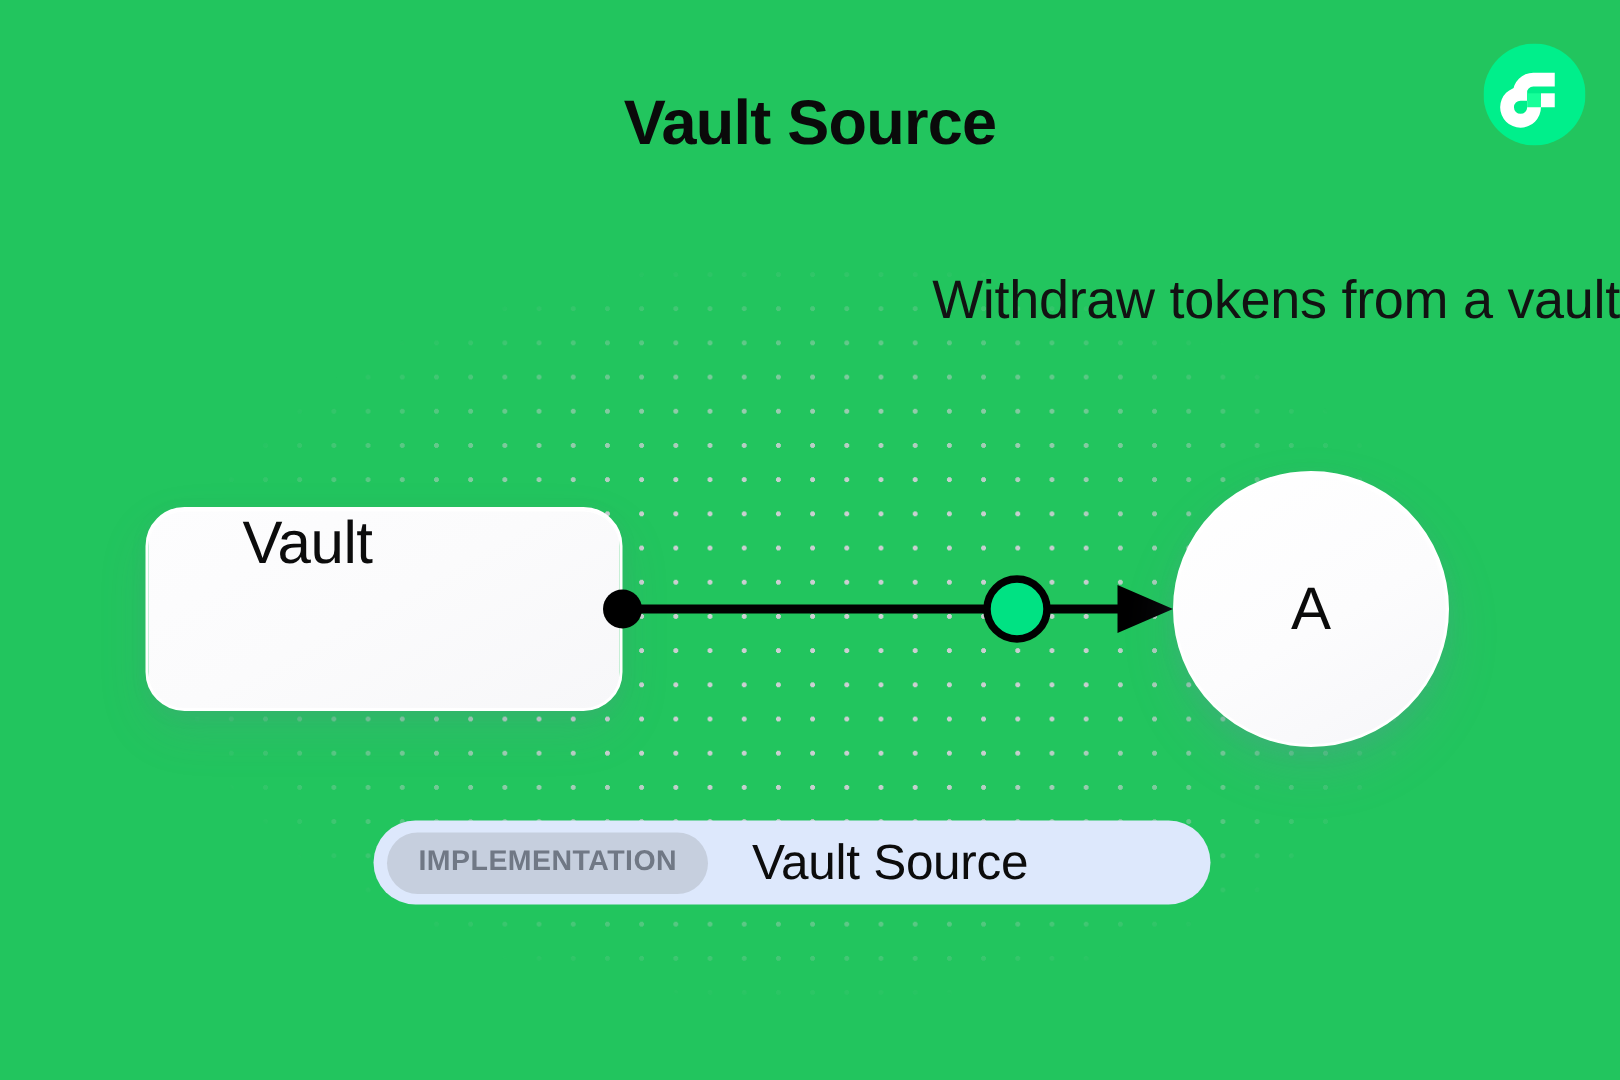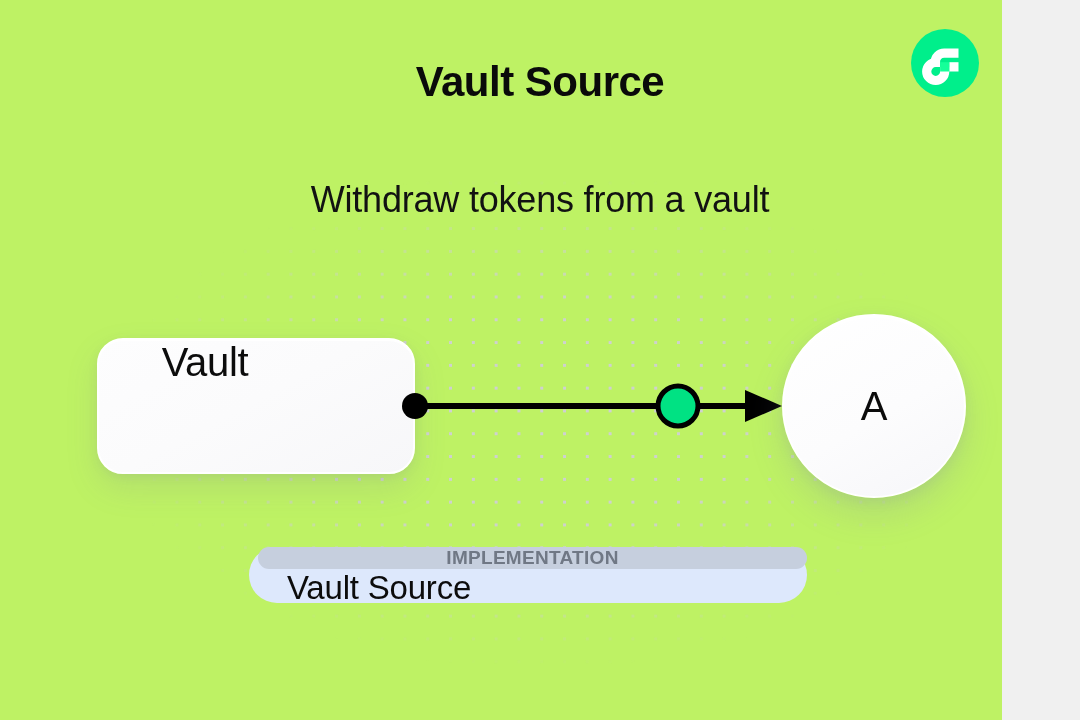--- a/index.html
+++ b/index.html
@@ -6,22 +6,22 @@
 
   html, body {
     width:1080px; height:720px;
     background:#f0f0f0;
     font-family:"Liberation Sans", sans-serif;
     overflow:hidden;
   }
 
   #stage {
     position:relative;
-    width:1002px; height:720px;
-    background:#bef264;
+    width:1080px; height:720px;
+    background:#22c55e;
     overflow:hidden;
   }
 
   
   #dot-grid {
     position:absolute;
     left:0; top:0; width:1080px; height:720px;
     background-image:radial-gradient(#cfcfd4 1.6px, transparent 1.7px);
     background-size:22.8px 22.8px;
     background-position:6px 12px;
@@ -36,21 +36,21 @@
 
   
   #title {
     position:absolute; left:0; top:58px; width:1080px;
     text-align:center;
     font-size:42px; font-weight:bold; color:#0a0a0a;
     letter-spacing:-0.5px;
   }
   #subtitle {
     position:absolute; left:0; top:179px; width:1080px;
-    text-align:center;
+    text-align:right;
     font-size:36px; font-weight:400; color:#121212;
     letter-spacing:-0.2px;
   }
 
   
   #flow-logo {
     position:absolute; right:23px; top:29px;
     width:68px; height:68px;
   }
 
@@ -94,23 +94,22 @@
     width:410px; height:70px;
     overflow:visible;
   }
 
   
   #impl-badge {
     position:absolute;
     left:249px; top:547px; width:558px; height:56px;
     background:#dde8fc;
     border-radius:28px;
-    display:flex; 
+    display:flex; align-items:center;
     padding-left:9px;
-    flex-direction:column;
   }
   #impl-tag {
     background:#c6cfde;
     border-radius:22px;
     height:41px;
     display:flex; align-items:center; justify-content:center;
     padding:0 21px;
     font-size:19px; font-weight:bold; color:#707885;
     letter-spacing:0.3px;
   }

